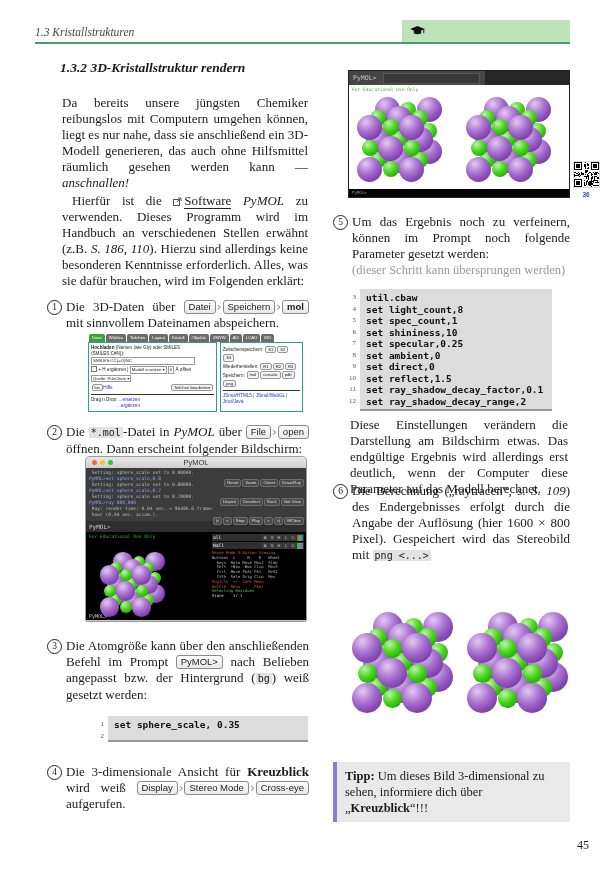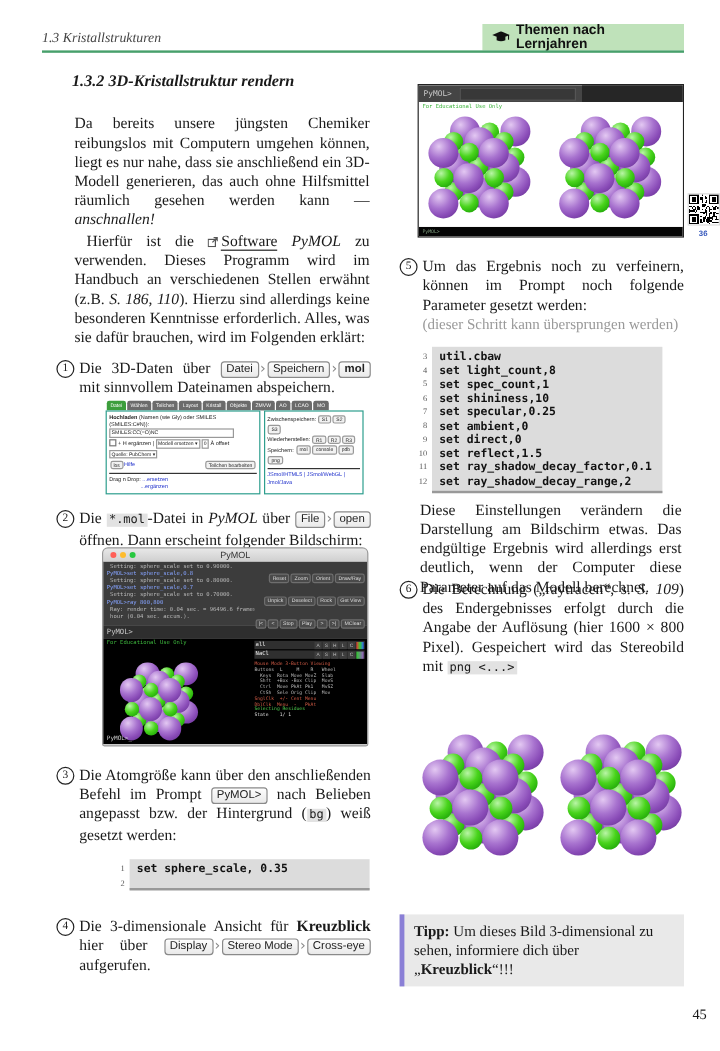--- a/index.html
+++ b/index.html
@@ -111,21 +111,20 @@
 
   <span class="abs hdr-left" style="left:35px;top:26px;">1.3   Kristallstrukturen</span>
   <div class="abs hdr-badge" style="left:402px;top:20px;width:152px;">
     <span class="capicon">
       <svg width="15" height="10" viewBox="0 0 16 11">
           <polygon points="8,0 16,3.4 8,6.8 0,3.4" fill="#111"></polygon>
           <path d="M4 5 L12 5 L12 8.2 Q8 10 4 8.2 Z" fill="#111"></path>
           <rect x="14.4" y="3.4" width="1" height="4.4" fill="#111"></rect>
         </svg>
     </span>
-    <span>Themen nach Lernjahren</span>
   </div>
   <div class="abs hdr-rule" style="left:35px;top:42px;width:535px;"></div>
 
   <div class="abs heading" style="left:60px;top:60px;width:250px;font-style:italic;">1.3.2  3D-Kristallstruktur rendern</div>
 
   <p class="abs body" style="left:62px;top:95px;width:246px;margin:0;"><span>Da bereits unsere jüngsten Chemiker reibungslos mit Computern umgehen können, liegt es nur nahe, dass sie anschließend ein 3D-Modell generieren, das auch ohne Hilfsmittel räumlich gesehen werden kann — </span><i>anschnallen!</i></p>
 
   <p class="abs body indent" style="left:62px;top:193px;width:246px;margin:0;"><span>Hierfür ist die </span><span class="extlink"><svg width="9" height="9" viewBox="0 0 9 9">
           <rect x="0.5" y="2.5" width="6" height="6" fill="none" stroke="#555"></rect>
           <path d="M4 5 L8 1 M5 1 L8 1 L8 4" stroke="#555" fill="none"></path>
@@ -281,21 +280,21 @@
         <div style="line-height: 11.5px;">1</div>
         <div style="line-height: 11.5px;">2</div>
       </div>
       <div class="cbg">
         <div class="cline">set sphere_scale, 0.35</div>
       </div>
     </div>
 
   <div class="step" style="left:47px;top:764px;width:262px;">
     <span class="circ">4</span>
-    <span class="stext"><span>Die 3-dimensionale Ansicht für </span><b>Kreuzblick</b><span> hier über</span> <span><span class="menukey">Display</span><span class="chev">›</span><span class="menukey">Stereo Mode</span><span class="chev">›</span><span class="menukey">Cross-eye</span></span> <span>aufgerufen.</span></span>
+    <span class="stext"><span>Die 3-dimensionale Ansicht für </span><b>Kreuzblick</b><span> wird weiß</span> <span><span class="menukey">Display</span><span class="chev">›</span><span class="menukey">Stereo Mode</span><span class="chev">›</span><span class="menukey">Cross-eye</span></span> <span>aufgerufen.</span></span>
   </div>
 
   <div class="abs stereowin" style="left:348px;top:70px;width:220px;">
     <div class="sbar">
       <span class="dark"></span>
       <span class="sprompt">PyMOL&gt;</span>
       <span class="sinput"></span>
     </div>
     <div class="swhite">
       <div class="watermark" style="color:#3db53d;">For Educational Use Only</div>

